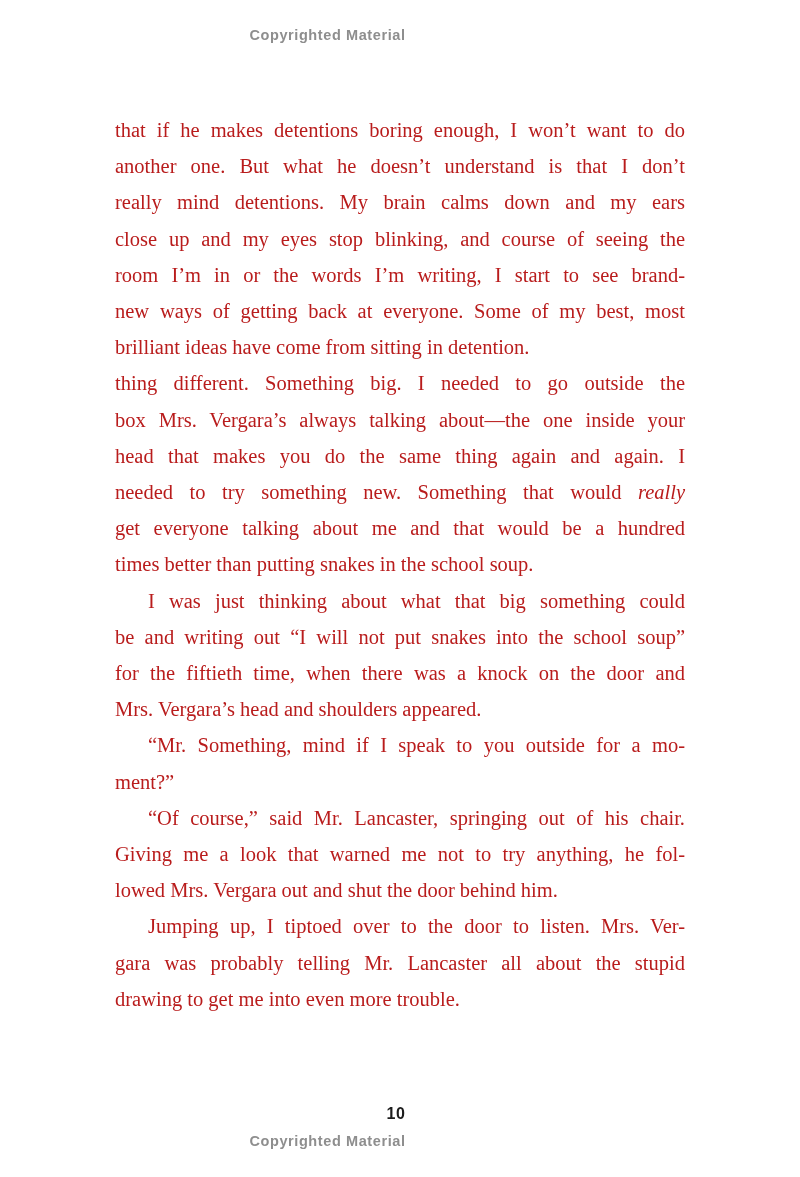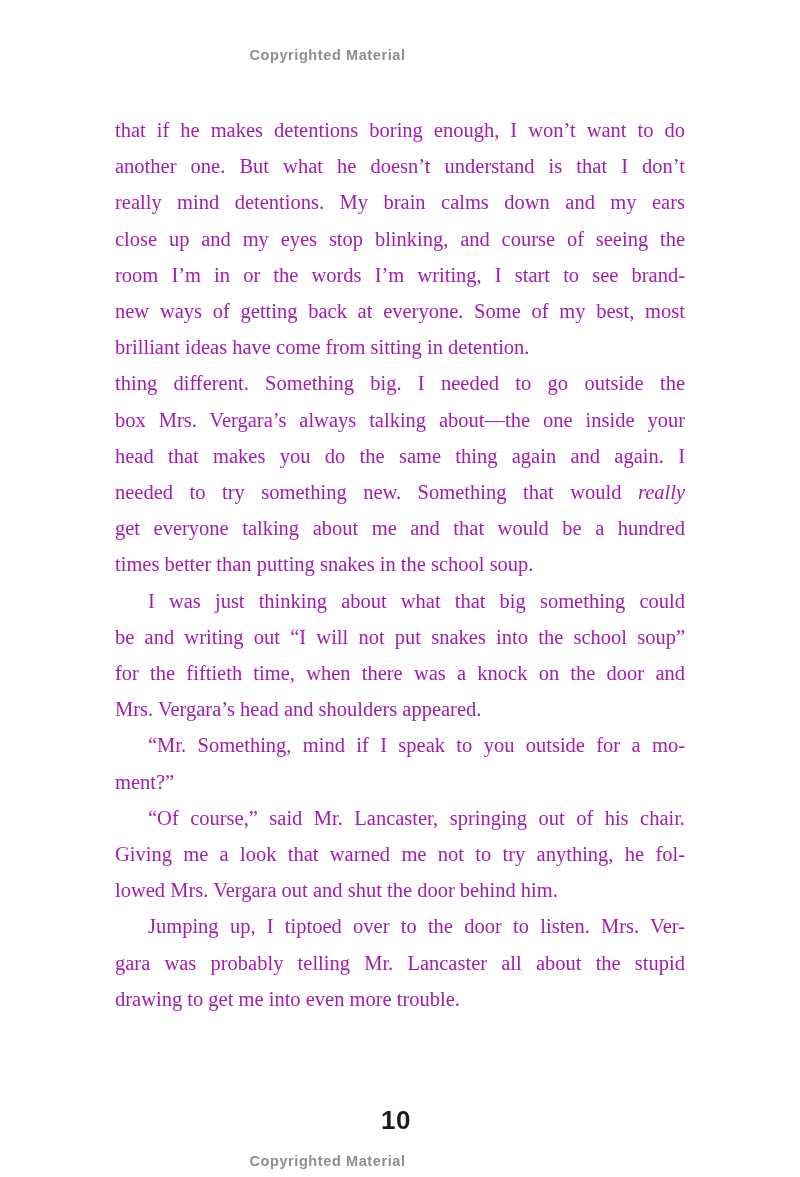--- a/index.html
+++ b/index.html
@@ -17,45 +17,44 @@
   .copyright-notice {
     position: absolute;
     left: 0;
     width: 655px;
     text-align: center;
     font-family: "Liberation Sans", sans-serif;
     font-size: 14.5px;
     font-weight: bold;
     letter-spacing: 0.6px;
     color: #8e8e8e;
-    margin-top: 20px;
   }
   .copyright-top { top: 27px; }
   .copyright-bottom { top: 1133px; }
   .page-number {
     position: absolute;
     left: 0;
     top: 1105px;
     width: 792px;
     text-align: center;
     font-family: "Liberation Sans", sans-serif;
-    font-size: 26px;
+    font-size: 16px;
     font-weight: bold;
     letter-spacing: 0.5px;
     color: #1c1c1c;
   }
   .page-body {
     position: absolute;
     left: 115px;
     top: 112px;
     width: 570px;
     font-family: "Liberation Serif", serif;
     font-size: 20.5px;
     line-height: 36.2px;
-    color: #a21caf;
+    color: #b91c1c;
   }
   .para { margin: 0; }
   .line {
     text-align: justify;
     text-align-last: justify;
     -moz-text-align-last: justify;
   }
   .line.last {
     text-align: center;
     text-align-last: left;

